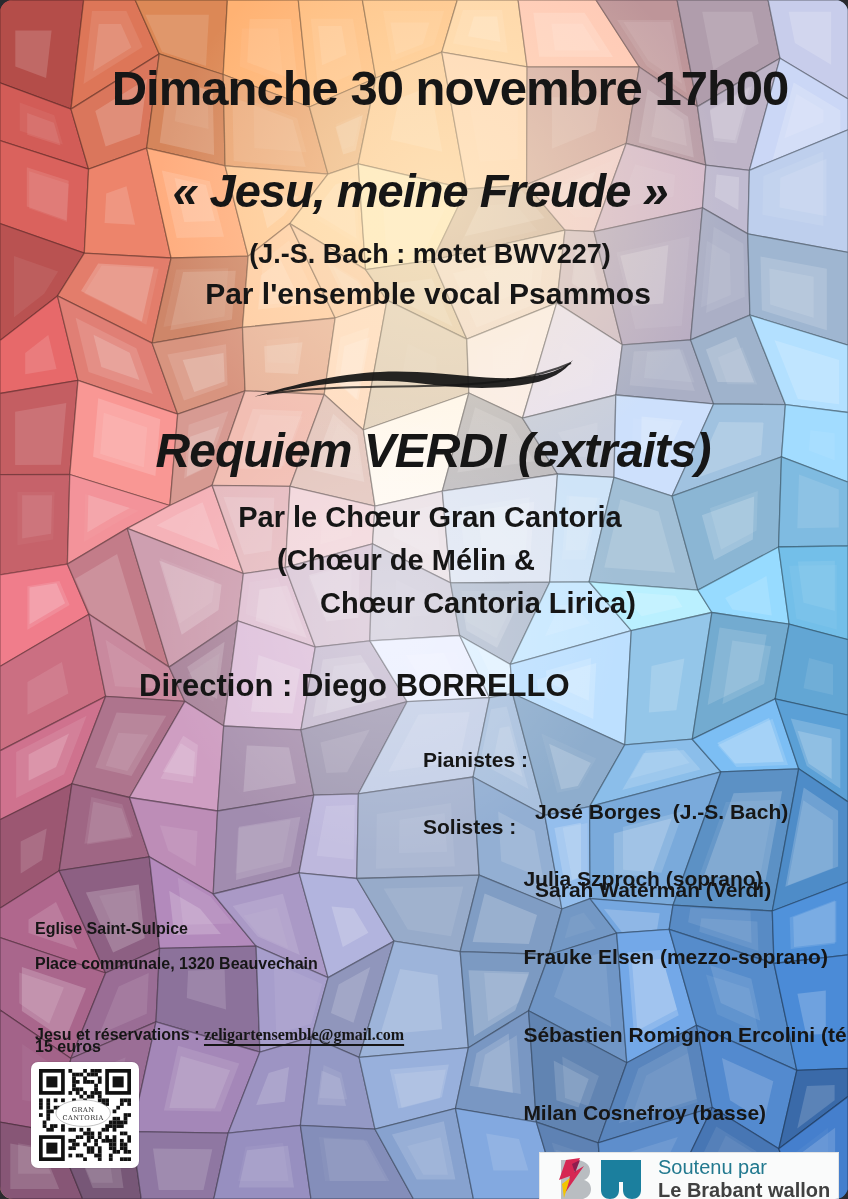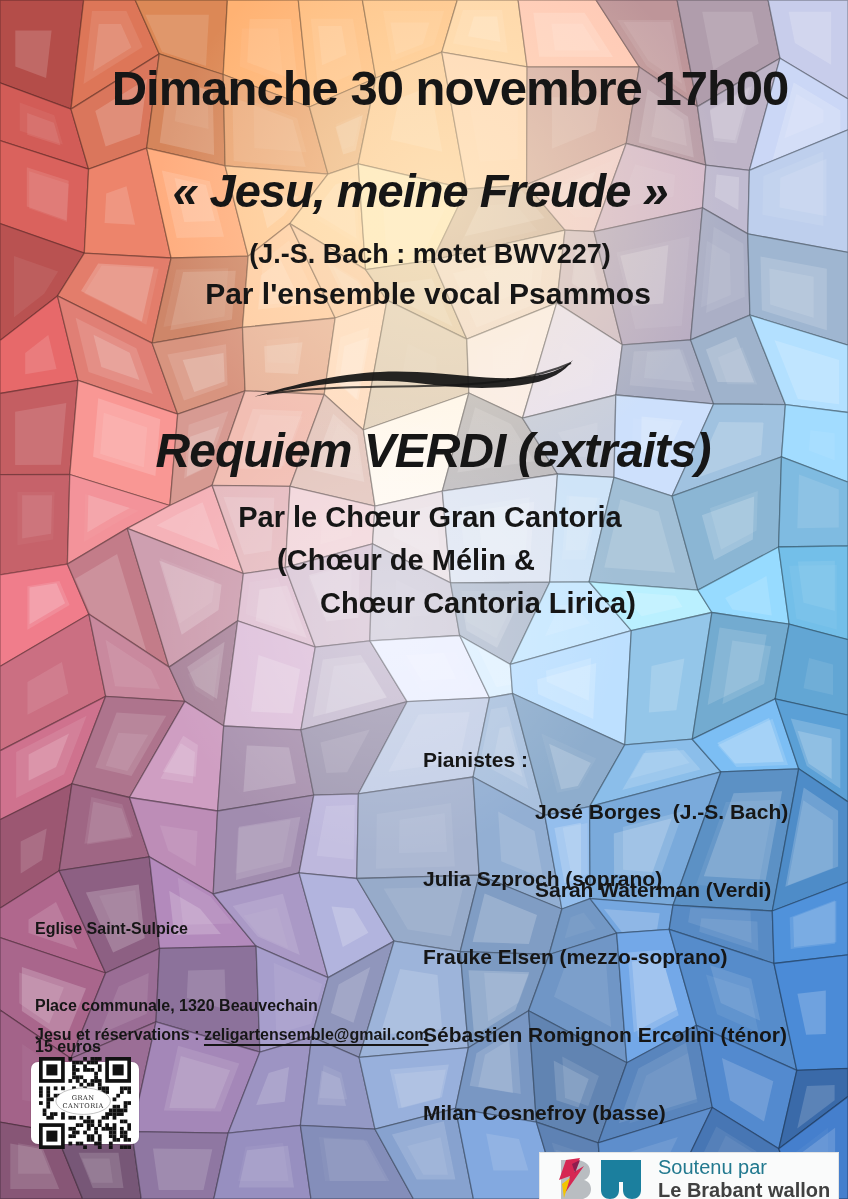--- a/index.html
+++ b/index.html
@@ -1,19 +1,20 @@
 <!DOCTYPE html>
 <html><head>
 <meta charset="utf-8">
 <style>
   html,body{margin:0;padding:0;background:#2a2a2e;}
   #poster{
     position:relative;width:848px;height:1199px;overflow:hidden;
     font-family:"Liberation Sans","DejaVu Sans",sans-serif;color:#161616;
     background:linear-gradient(110deg,#c44c55 0%,#e8935f 28%,#cfc4da 52%,#7fb9e0 75%,#3f77bb 100%);
+    border-radius:13px;
   }
   #bg{position:absolute;inset:0;display:block;}
   .glow{position:absolute;inset:0;pointer-events:none;
     background:
       radial-gradient(circle at 52% 17%, rgba(255,238,200,.60) 0%, rgba(255,238,200,0) 26%),
       radial-gradient(circle at 46% 52%, rgba(255,255,255,.28) 0%, rgba(255,255,255,0) 30%);
   }
   .layer{position:absolute;left:0;top:0;width:100%;height:100%;}
   .cline{position:absolute;width:100%;text-align:center;font-weight:700;white-space:nowrap;}
   .date-line{top:60px;left:26px;font-size:49px;letter-spacing:-1px;}
@@ -23,23 +24,23 @@
   .verdi-title{top:423px;left:9px;font-size:48px;font-style:italic;letter-spacing:-1px;}
   .verdi-perf{top:501px;left:6px;font-size:29px;}
   .choir1{top:544px;left:-18px;font-size:29px;}
   .choir2{top:587px;left:54px;font-size:29px;}
   .direction{position:absolute;left:139px;top:668px;font-size:31px;font-weight:700;white-space:nowrap;}
   .credit-block{position:absolute;left:393px;display:flex;font-size:21px;font-weight:700;line-height:26px;white-space:pre;margin-left:30px;}
   .credit-block .lbl{margin-right:7px;}
   .pianists{top:747px;}
   .soloists{top:814px;}
   .venue-line{position:absolute;left:35px;font-size:16px;font-weight:700;white-space:nowrap;text-align:center;}
-  .v1{top:920px;}.v2{top:955px;margin-top:42px;}.v3{top:1038px;}.v4{top:1026px;}
-  .email{text-decoration:underline;text-decoration-thickness:2px;text-underline-offset:4px;color:#161616;}
-  .qr-box{position:absolute;left:31px;top:1062px;width:108px;height:82px;background:#fff;border-radius:7px;
+  .v1{top:920px;}.v2{top:955px;}.v3{top:1038px;}.v4{top:1026px;}
+  .email{text-decoration:underline;text-decoration-thickness:2px;text-underline-offset:4px;color:#161616;font-family:Liberation Serif, serif;}
+  .qr-box{position:absolute;left:31px;top:1062px;width:108px;height:106px;background:#fff;border-radius:7px;
     display:flex;align-items:center;justify-content:center;box-shadow:0 0 0 1px rgba(0,0,0,.06);}
   .sponsor-box{position:absolute;left:539px;top:1152px;width:300px;height:53px;background:#fafbfb;
     border:1px solid #e3e4e4;display:flex;align-items:center;padding-left:13px;box-sizing:border-box;}
   .sponsor-text{margin-left:13px;line-height:23px;font-size:20px;}
   .sp1{color:#22798f;}
   .sp2{color:#404040;font-weight:bold;}
   .brush{position:absolute;left:247px;top:355px;}
 </style>
 </head>
 <body>
@@ -486,30 +487,32 @@
     <svg class="brush" width="330" height="48" viewBox="0 0 330 48">
       <path d="M6,42 C70,22 120,14 170,17 C225,20 258,28 298,19 C310,16 320,11 326,5 C318,17 302,25 286,28 C246,36 212,33 170,28 C120,22 70,28 6,42 Z" fill="#141414" opacity="0.93"></path>
       <path d="M20,39 C90,29 150,33 210,30 C252,28 295,21 324,8" fill="none" stroke="#141414" stroke-width="2" opacity="0.75"></path>
     </svg>
 
     <div class="cline verdi-title">Requiem VERDI (extraits)</div>
     <div class="cline verdi-perf">Par le Chœur Gran Cantoria</div>
     <div class="cline choir1">(Chœur de Mélin &amp;</div>
     <div class="cline choir2">Chœur Cantoria Lirica)</div>
 
+    <div class="direction">Direction : Diego BORRELLO</div>
 
     <div class="credit-block pianists">
       <span class="lbl">Pianistes :</span>
       <span>
         <div>José Borges  (J.-S. Bach)</div>
         <div>Sarah Waterman (Verdi)</div>
       </span>
     </div>
 
     <div class="credit-block soloists">
+      <span class="lbl">Solistes :</span>
       <span>
         <div>Julia Szproch (soprano)</div>
         <div>Frauke Elsen (mezzo-soprano)</div>
         <div>Sébastien Romignon Ercolini (ténor)</div>
         <div>Milan Cosnefroy (basse)</div>
       </span>
     </div>
 
     <div class="venue-line v1">Eglise Saint-Sulpice</div>
     <div class="venue-line v2">Place communale, 1320 Beauvechain</div>

